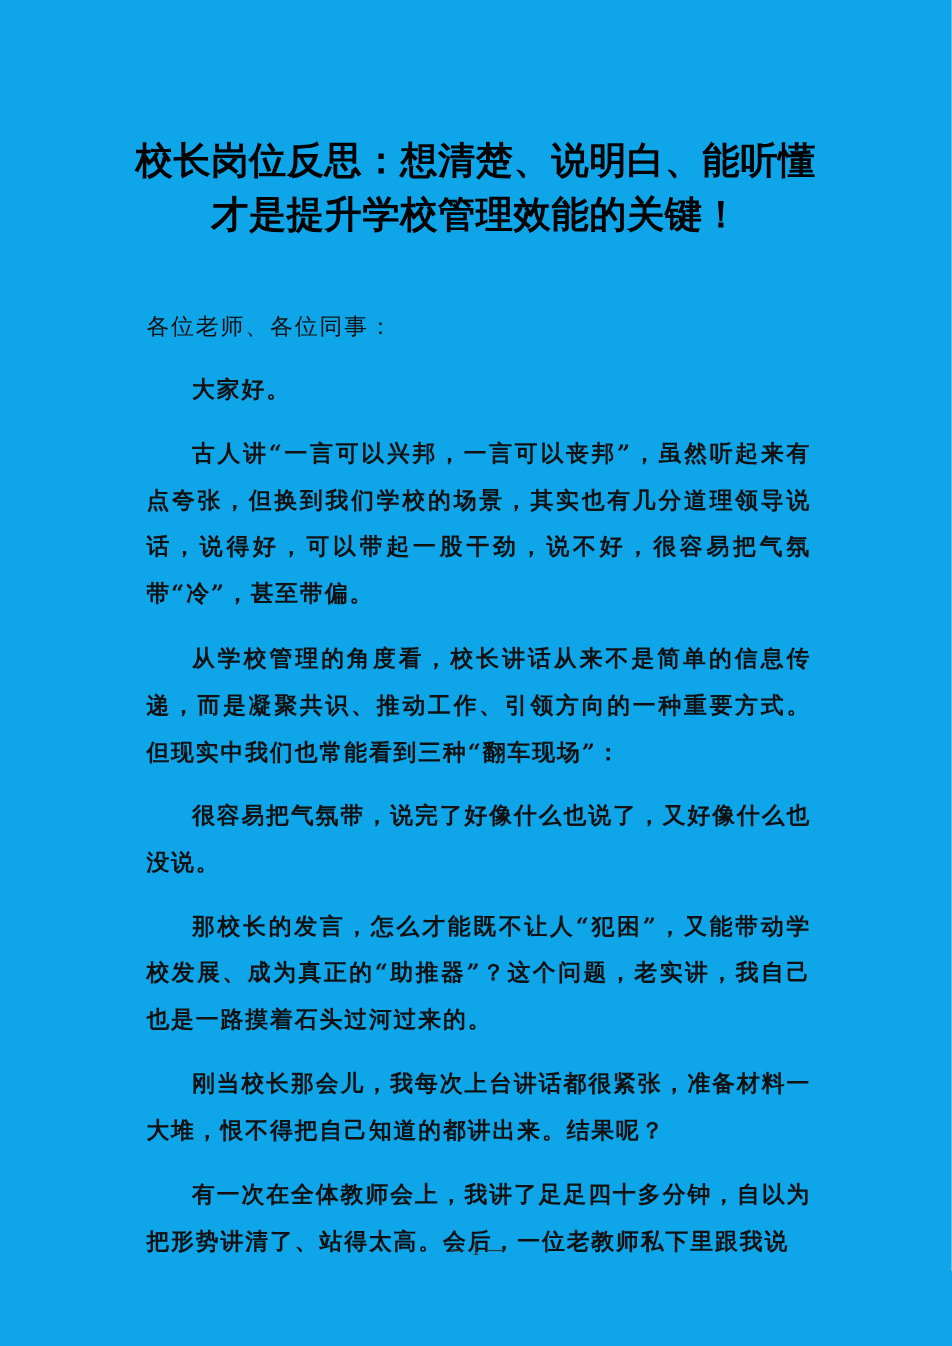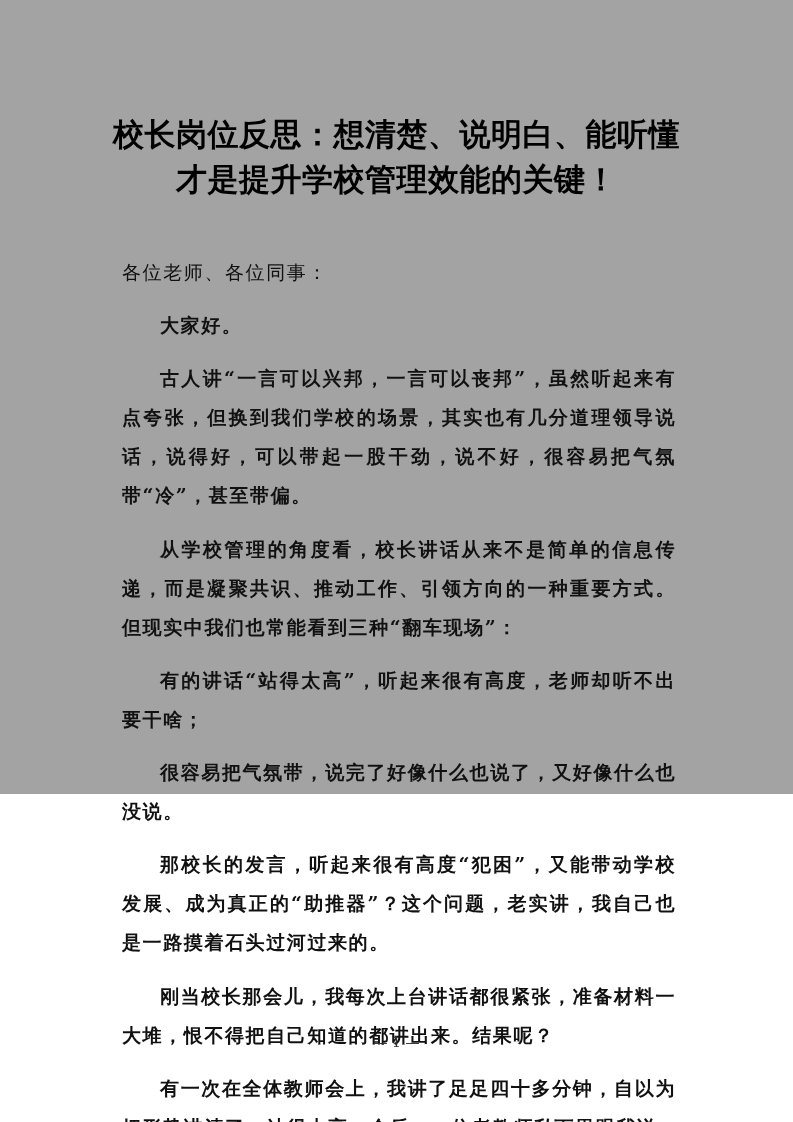--- a/index.html
+++ b/index.html
@@ -1,17 +1,17 @@
 <!DOCTYPE html>
 <html><head>
 <meta charset="utf-8">
 <style>
   html, body { margin: 0; padding: 0; background: #ffffff; }
   body { width: 793px; height: 1122px; position: relative; overflow: hidden; }
-  .page { position: absolute; left: 0; top: 0; width: 793px; height: 794px; background: #a3a3a3; }
+  .page { position: absolute; left: 0; top: 0; width: 793px; height: 1122px; background: #0ea5e9; }
   .title {
     position: absolute; left: 100px; top: 112px; width: 593px;
     text-align: center; font-family: "DejaVu Sans", sans-serif; font-weight: bold;
     font-size: 31px; line-height: 45px; color: #000; letter-spacing: 0.5px;
   }
   .body {
     position: absolute; left: 108px; top: 239px; width: 582px;
     font-family: "DejaVu Serif", serif; font-size: 19px; line-height: 39.1px; color: #111;
     text-align: justify; letter-spacing: 1.6px;
   }
@@ -28,20 +28,19 @@
 <div class="page">
   <div class="title">
     <div>校长岗位反思：想清楚、说明白、能听懂</div>
     <div>才是提升学校管理效能的关键！</div>
   </div>
   <div class="body">
     <p>各位老师、各位同事：</p>
     <p class="indent">大家好。</p>
     <p class="indent">古人讲“一言可以兴邦，一言可以丧邦”，虽然听起来有点夸张，但换到我们学校的场景，其实也有几分道理领导说话，说得好，可以带起一股干劲，说不好，很容易把气氛带“冷”，甚至带偏。</p>
     <p class="indent">从学校管理的角度看，校长讲话从来不是简单的信息传递，而是凝聚共识、推动工作、引领方向的一种重要方式。但现实中我们也常能看到三种“翻车现场”：</p>
-    <p class="indent">有的讲话“站得太高”，听起来很有高度，老师却听不出要干啥；</p>
     <p class="indent">很容易把气氛带，说完了好像什么也说了，又好像什么也没说。</p>
-    <p class="indent">那校长的发言，听起来很有高度“犯困”，又能带动学校发展、成为真正的“助推器”？这个问题，老实讲，我自己也是一路摸着石头过河过来的。</p>
+    <p class="indent">那校长的发言，怎么才能既不让人“犯困”，又能带动学校发展、成为真正的“助推器”？这个问题，老实讲，我自己也是一路摸着石头过河过来的。</p>
     <p class="indent">刚当校长那会儿，我每次上台讲话都很紧张，准备材料一大堆，恨不得把自己知道的都讲出来。结果呢？</p>
     <p class="indent">有一次在全体教师会上，我讲了足足四十多分钟，自以为把形势讲清了、站得太高。会后，一位老教师私下里跟我说</p>
   </div>
   <div class="footer">— 1 —</div>
 </div>
 
 </body></html>

